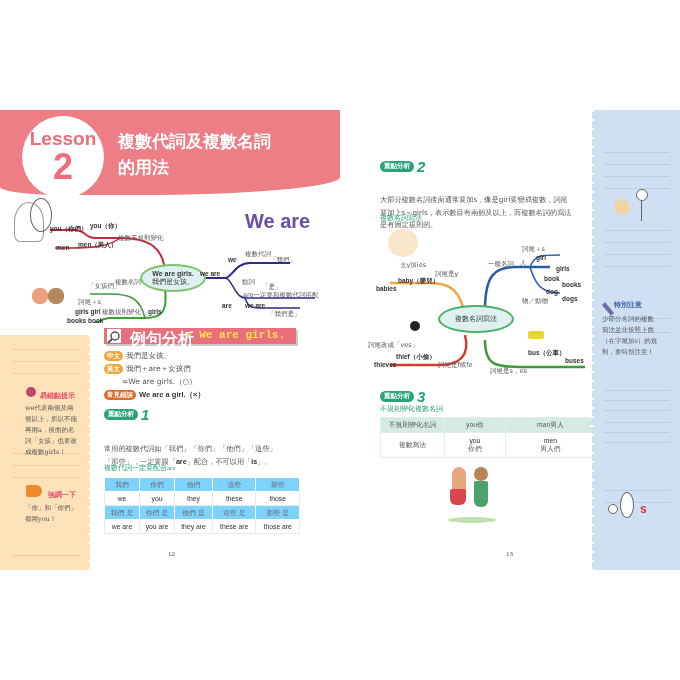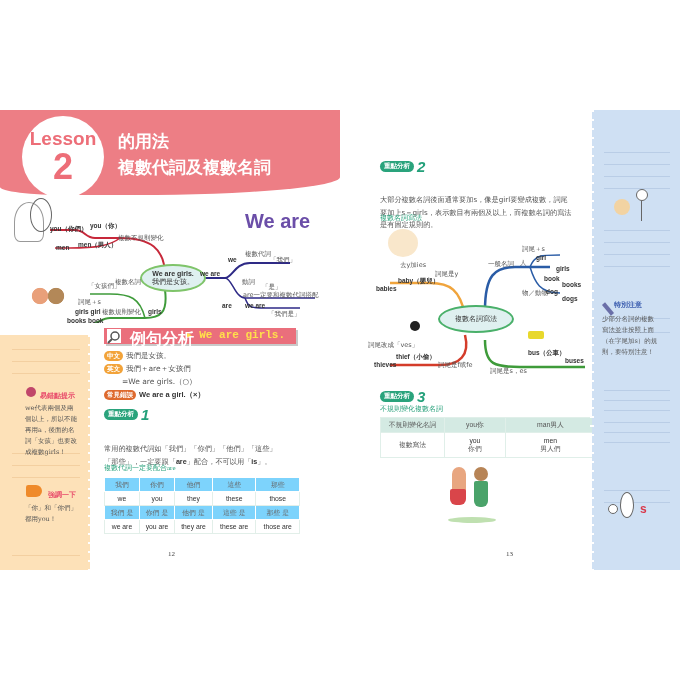--- a/index.html
+++ b/index.html
@@ -77,22 +77,22 @@
 
 <div class="spread">
 
   <div>
     <div class="banner">
       <div class="lesson-badge">
         <span class="lesson-word">Lesson</span>
         <span class="lesson-num">2</span>
       </div>
       <div class="lesson-title">
+        <div>複數代詞及複數名詞</div>
         <div>的用法</div>
-        <div>複數代詞及複數名詞</div>
       </div>
     </div>
 
     <div class="mindmap" style="left:0;top:88px;width:340px;height:125px;">
       <svg width="340" height="125" style="position:absolute;left:0;top:0">
 
         <path d="M165 78 C 165 50, 150 40, 120 40 L 95 40 C 85 40, 85 32, 75 32 L 50 32" stroke="#c7283a" stroke-width="2" fill="none"></path>
         <path d="M120 40 C 110 48, 95 50, 70 50 L 55 50" stroke="#c7283a" stroke-width="1.5" fill="none"></path>
 
         <path d="M165 92 C 168 115, 160 120, 145 120 L 110 120 C 100 120, 98 128, 80 128" stroke="#3e9b3a" stroke-width="2" fill="none"></path>
@@ -253,21 +253,21 @@
       <span class="mm-text" style="left:40px;top:36px">去y加ies</span>
       <span class="mm-text" style="left:8px;top:116px">詞尾改成「ves」</span>
       <span class="mm-text mm-en" style="left:36px;top:128px">thief（小偷）</span>
       <span class="mm-text mm-en" style="left:14px;top:136px">thieves</span>
       <span class="mm-text" style="left:78px;top:136px">詞尾是f或fe</span>
       <span class="mm-text" style="left:128px;top:35px">一般名詞</span>
       <span class="mm-text" style="left:162px;top:20px">詞尾＋s</span>
       <span class="mm-text" style="left:160px;top:34px">人</span>
       <span class="mm-text mm-en" style="left:176px;top:29px">girl</span>
       <span class="mm-text mm-en" style="left:196px;top:40px">girls</span>
-      <span class="mm-text" style="left:162px;top:64px">物／動物</span>
+      <span class="mm-text" style="left:162px;top:72px">物／動物</span>
       <span class="mm-text mm-en" style="left:184px;top:50px">book</span>
       <span class="mm-text mm-en" style="left:202px;top:56px">books</span>
       <span class="mm-text mm-en" style="left:186px;top:63px">dog</span>
       <span class="mm-text mm-en" style="left:202px;top:70px">dogs</span>
       <span class="mm-text mm-en" style="left:168px;top:124px">bus（公車）</span>
       <span class="mm-text mm-en" style="left:205px;top:132px">buses</span>
       <span class="mm-text" style="left:130px;top:142px">詞尾是s，es</span>
       <div style="position:absolute;left:168px;top:106px;width:16px;height:8px;background:#e8d82c;border-radius:2px;"></div>
       <div style="position:absolute;left:28px;top:4px;width:30px;height:28px;border-radius:50%;background:#f5d7a8;opacity:.6;"></div>
       <div style="position:absolute;left:50px;top:96px;width:10px;height:10px;border-radius:50%;background:#222;"></div>

